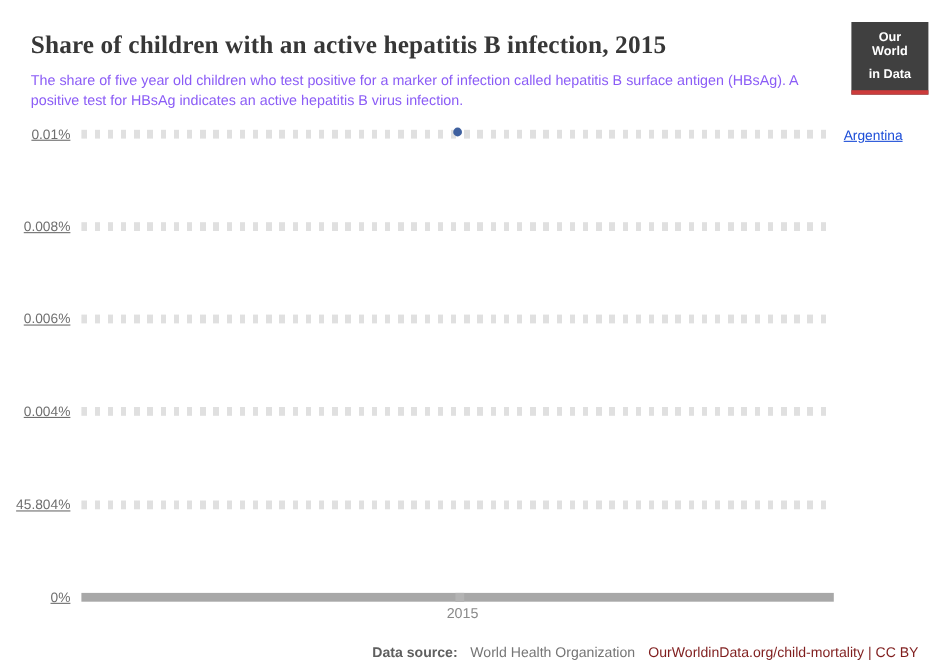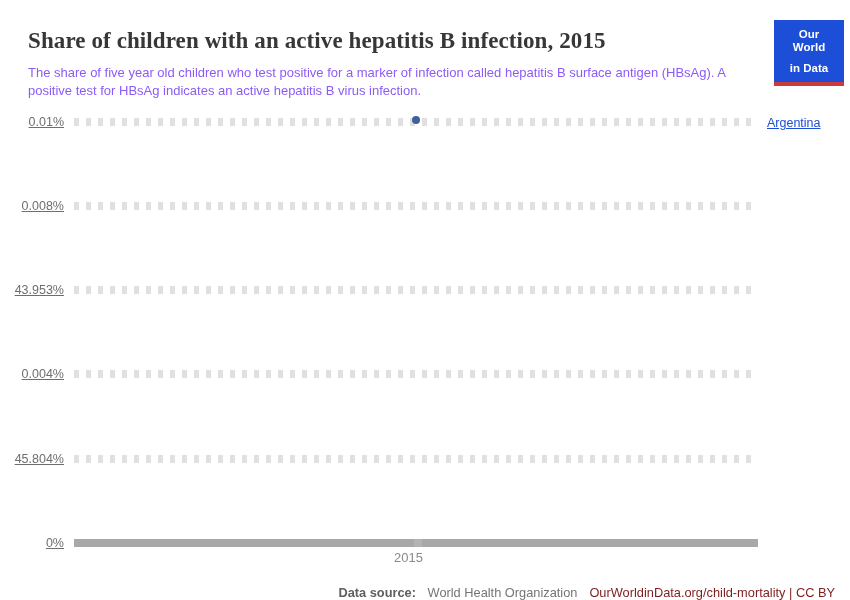--- a/index.html
+++ b/index.html
@@ -97,21 +97,21 @@
   .x-tick-mark {
     position: absolute;
     left: 406px;
     top: 531px;
     width: 1px;
     height: 6px;
     background: #b3b3b3;
   }
   .x-tick-label {
     position: absolute;
-    left: 370px;
+    left: 382px;
     top: 538px;
     width: 61px;
     text-align: center;
     font-size: 13px;
     color: #8a8a8a;
   }
   .footer {
     position: absolute;
     left: 16px;
     right: 15px;
@@ -125,37 +125,37 @@
   .footer .source-label { font-weight: 700; color: #5f5f5f; }
   .footer .citation { color: #7f1d1d; text-decoration: none; cursor: pointer; }
 </style>
 </head>
 <body>
 
 <div class="page">
 
   <h1 class="title">Share of children with an active hepatitis B infection, 2015</h1>
 
-  <div class="logo" style="background-color: #1d4ed8;">
+  <div class="logo" style="background-color: #404040;">
     <span>Our World</span>
     <span>in Data</span>
   </div>
 
   <p class="subtitle">The share of five year old children who test positive for a marker of infection called hepatitis B surface antigen (HBsAg). A positive test for HBsAg indicates an active hepatitis B virus infection.</p>
 
   <div class="grid-row" style="top:110px">
     <span class="y-tick-label">0.01%</span>
     <div class="gridline"></div>
   </div>
   <div class="grid-row" style="top:194px">
     <span class="y-tick-label">0.008%</span>
     <div class="gridline"></div>
   </div>
   <div class="grid-row" style="top:278px">
-    <span class="y-tick-label">43.953%</span>
+    <span class="y-tick-label">0.006%</span>
     <div class="gridline"></div>
   </div>
   <div class="grid-row" style="top:362px">
     <span class="y-tick-label">0.004%</span>
     <div class="gridline"></div>
   </div>
   <div class="grid-row" style="top:447px">
     <span class="y-tick-label">45.804%</span>
     <div class="gridline"></div>
   </div>

